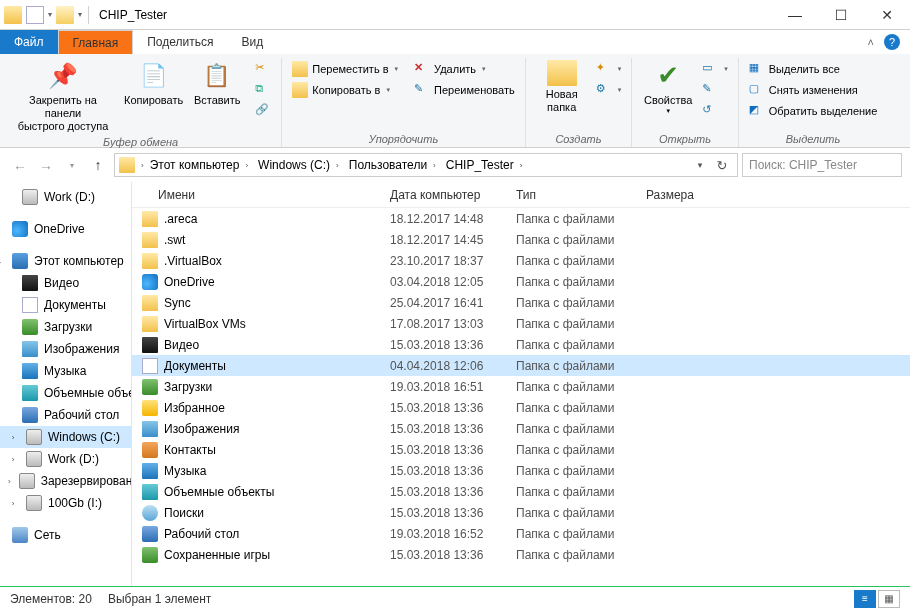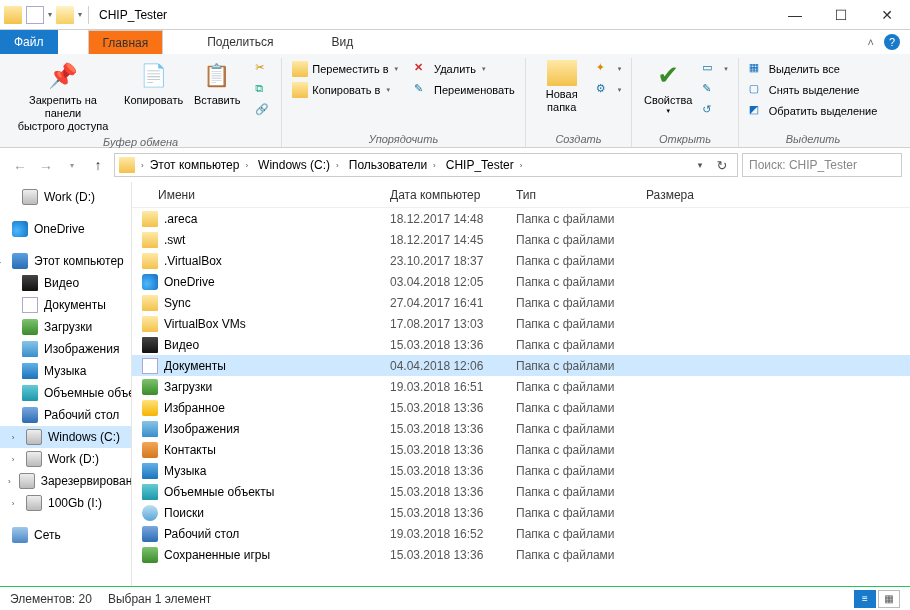--- a/index.html
+++ b/index.html
@@ -9,21 +9,21 @@
 .titlebar { height:30px; background:#fff; display:flex; align-items:center; border-bottom:1px solid #d0d0d0; }
 .qat { display:flex; align-items:center; gap:4px; padding-left:4px; }
 .qat .ico { width:18px; height:18px; }
 .qat .dd { font-size:8px; color:#666; }
 .titlebar .sep { width:1px; height:18px; background:#d0d0d0; margin:0 6px; }
 .titlebar .title { margin-left:4px; font-size:12px; }
 .titlebar .wincontrols { margin-left:auto; display:flex; }
 .titlebar .wbtn { width:46px; height:30px; display:flex; align-items:center; justify-content:center; font-size:14px; color:#333; }
 
 
-.ribtabs { height:24px; display:flex; align-items:stretch; background:#fff;gap:30px; }
+.ribtabs { height:24px; display:flex; align-items:stretch; background:#fff; }
 .ribtabs .tab { padding:0 14px; display:flex; align-items:center; font-size:12px; color:#333; cursor:pointer; }
 .ribtabs .tab.file { background:#1979ca; color:#fff; }
 .ribtabs .tab.active { border:1px solid #d0d0d0; border-bottom:none; background:#f97316; }
 .ribtabs .help { margin-left:auto; padding:0 10px; display:flex; align-items:center; gap:10px; }
 .ribtabs .help span { color:#666; font-size:11px; }
 .ribtabs .help .q { width:16px; height:16px; border-radius:50%; background:#1979ca; color:#fff; font-size:11px; display:flex; align-items:center; justify-content:center; }
 
 
 .ribbon { background:#f5f6f7; border-bottom:1px solid #d0d0d0; height:94px; display:flex; padding-top:4px; }
 .group { display:flex; flex-direction:column; padding:0 6px; border-right:1px solid #e0e0e0; }
@@ -238,21 +238,21 @@
 
   <div class="group" style="border-right:none;">
     <div class="grow">
       <div class="smlist">
         <div class="smbtn">
             <span class="si blue">▦</span>
             <span>Выделить все</span>
           </div>
         <div class="smbtn">
             <span class="si blue">▢</span>
-            <span>Снять выделение</span>
+            <span>Снять изменения</span>
           </div>
         <div class="smbtn">
             <span class="si blue">◩</span>
             <span>Обратить выделение</span>
           </div>
       </div>
     </div>
     <div class="glabel">Выделить</div>
   </div>
 </div>
@@ -410,21 +410,21 @@
           </div>
           <div class="c-date">03.04.2018 12:05</div>
           <div class="c-type">Папка с файлами</div>
           <div class="c-size"></div>
         </div>
         <div class="frow">
           <div class="c-name">
             <span class="fi ico-folder"></span>
             <span>Sync</span>
           </div>
-          <div class="c-date">27.04.2017 16:41</div>
+          <div class="c-date">25.04.2017 16:41</div>
           <div class="c-type">Папка с файлами</div>
           <div class="c-size"></div>
         </div>
         <div class="frow">
           <div class="c-name">
             <span class="fi ico-folder"></span>
             <span>VirtualBox VMs</span>
           </div>
           <div class="c-date">17.08.2017 13:03</div>
           <div class="c-type">Папка с файлами</div>

